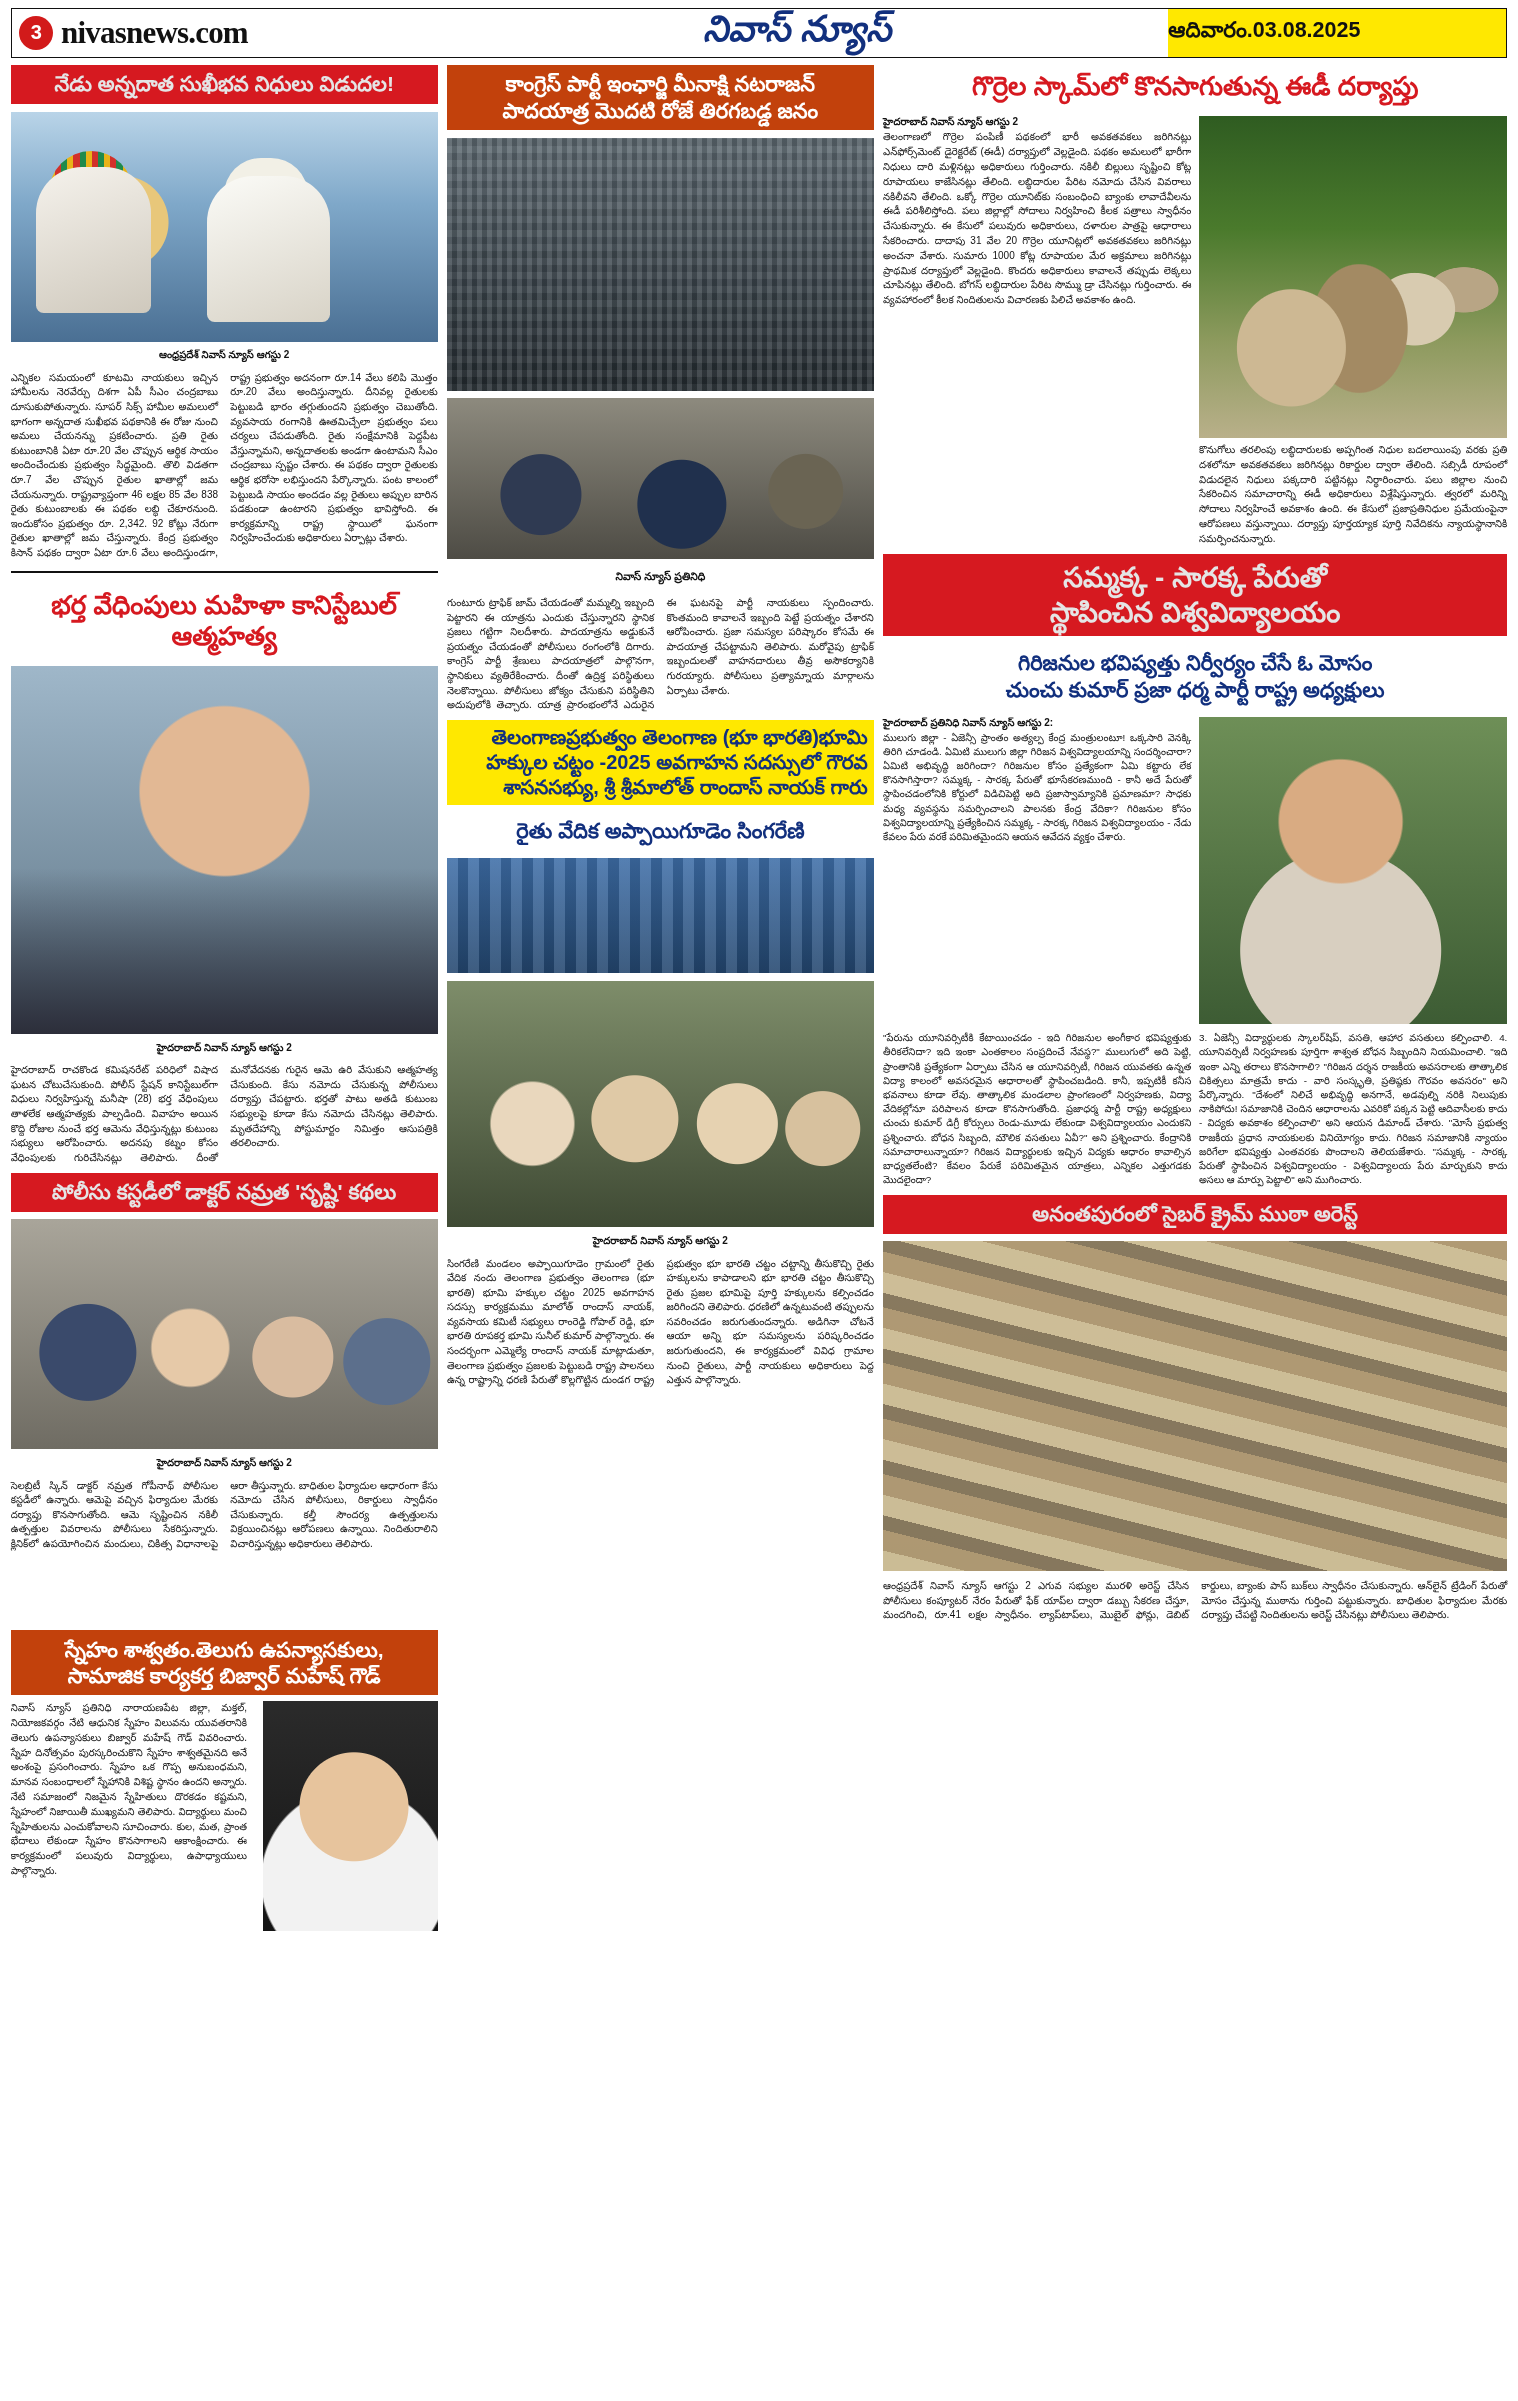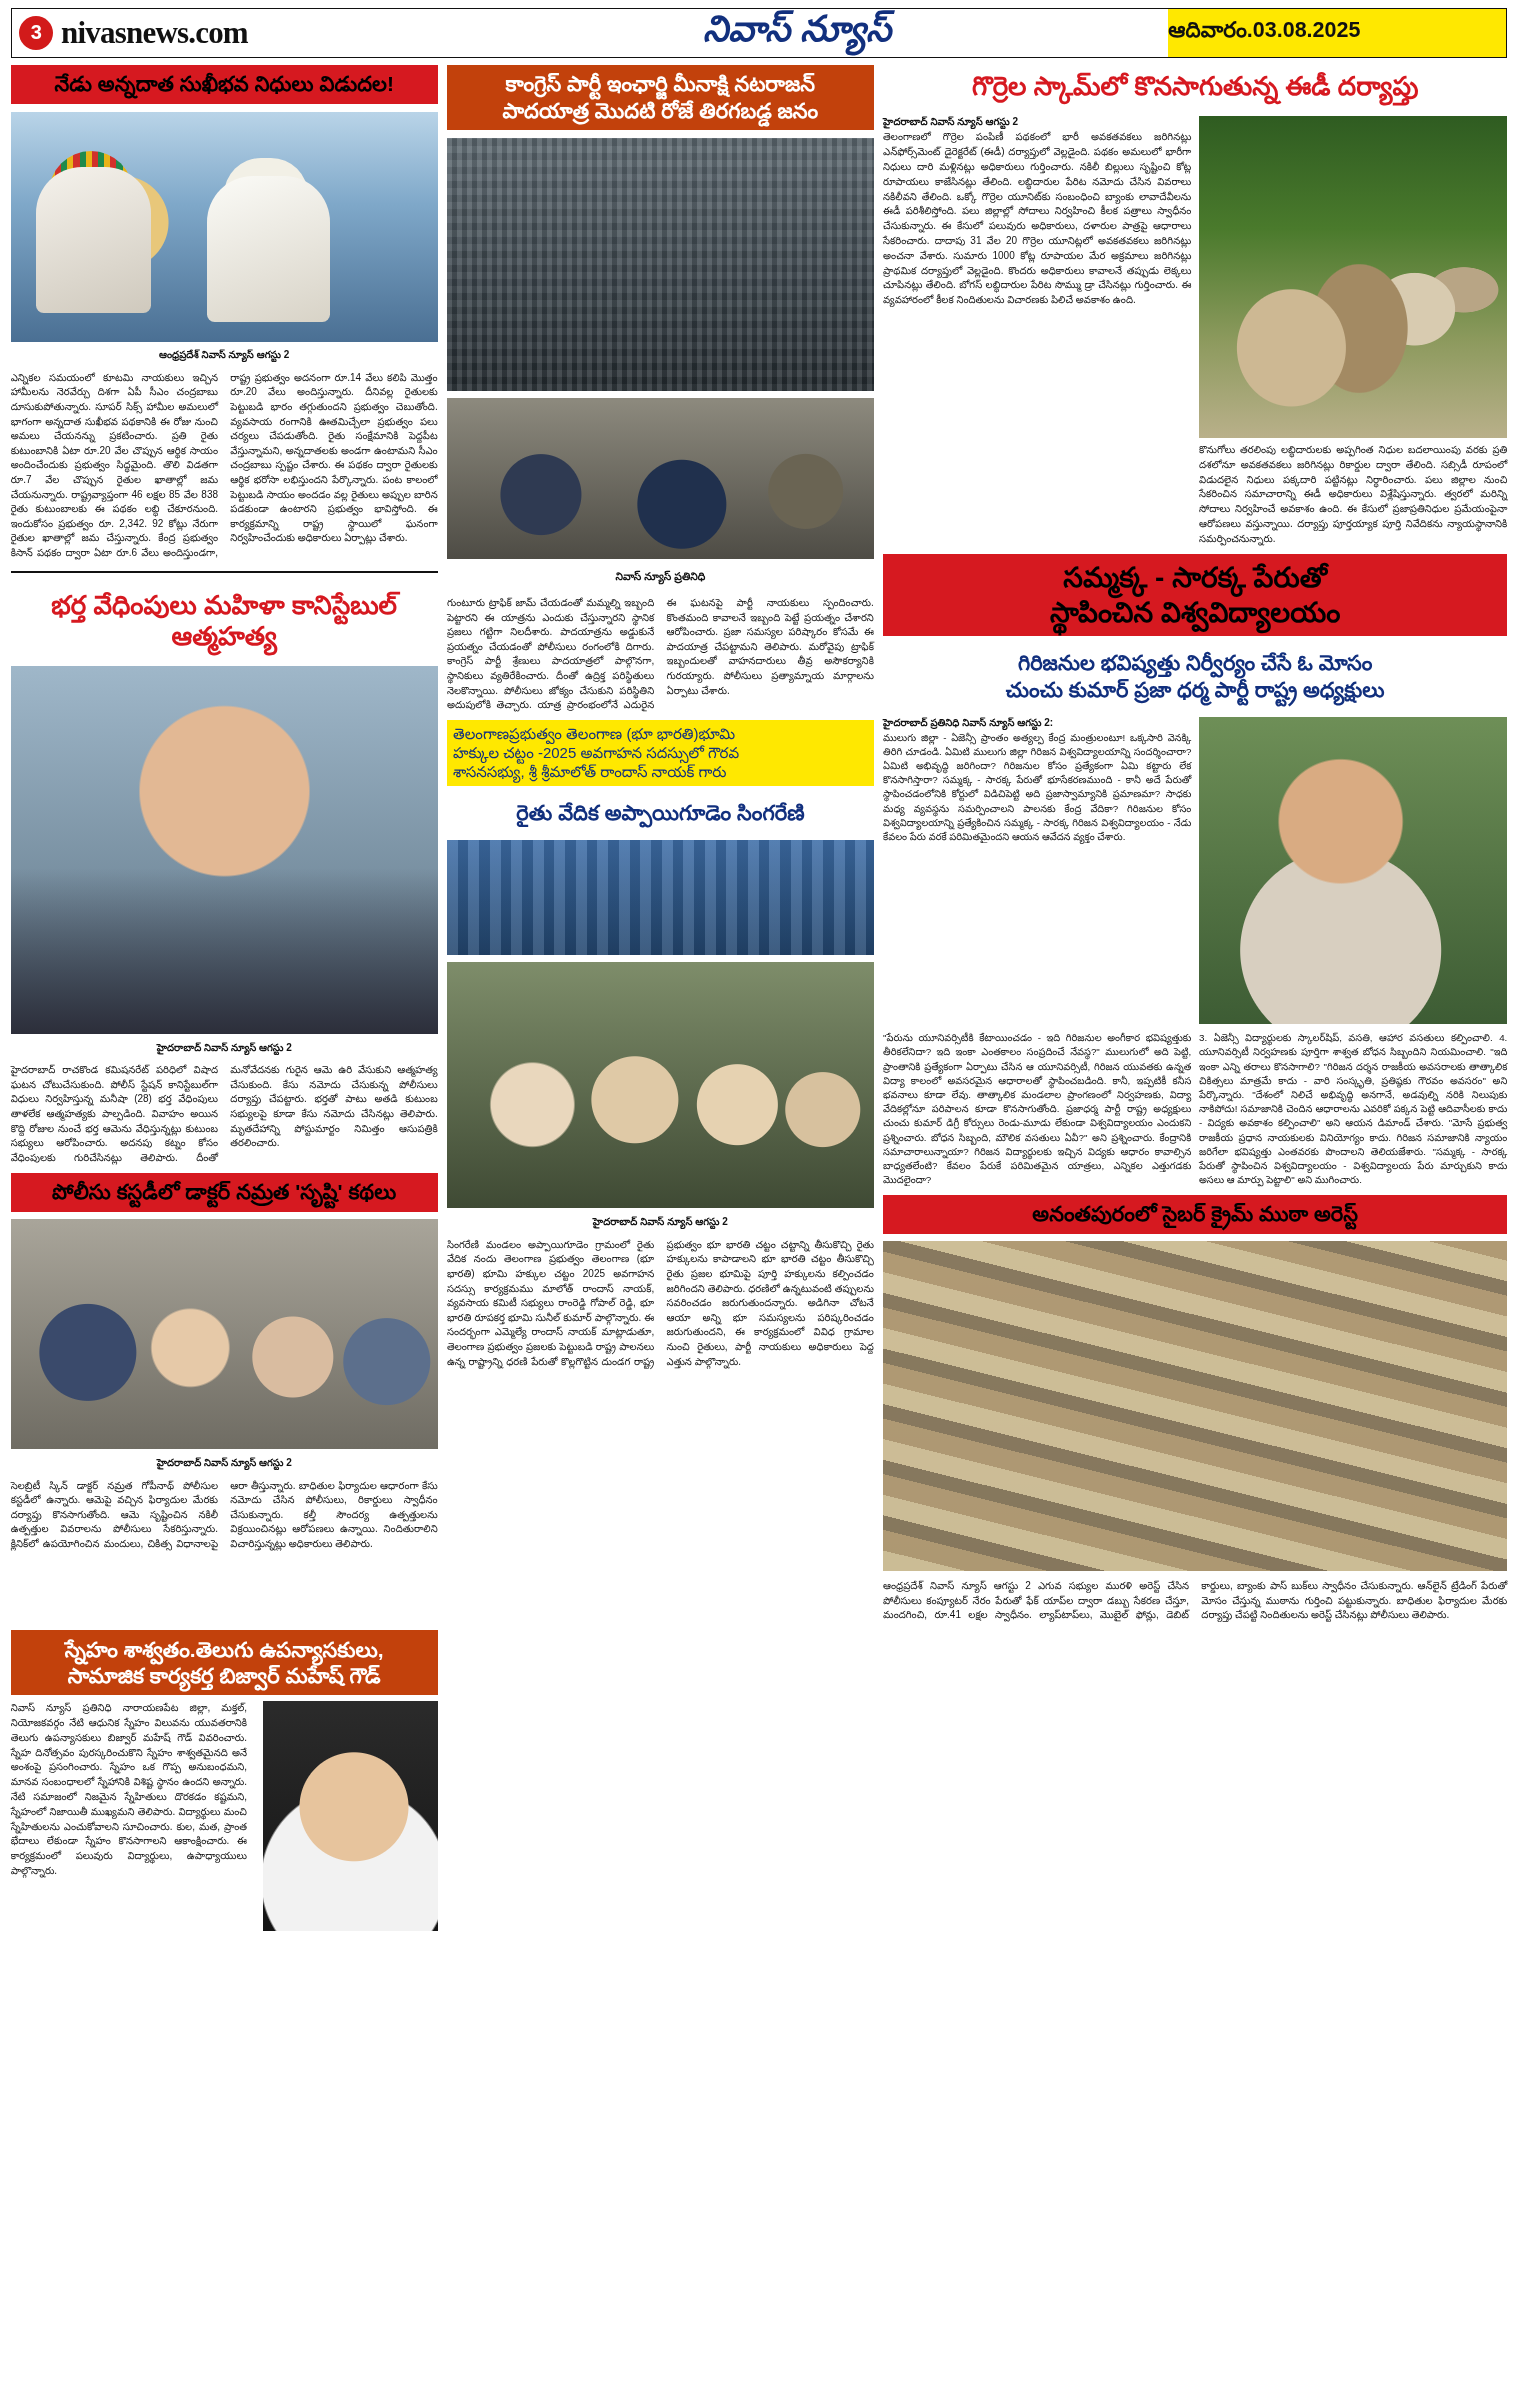--- a/index.html
+++ b/index.html
@@ -18,25 +18,25 @@
 
   
   .cols{display:flex;gap:9.2px;margin-top:7.7px;}
   .col{display:flex;flex-direction:column;gap:7.7px;}
   .col-a{flex:0 0 427px;}
   .col-b{flex:0 0 427px;}
   .col-c{flex:1;}
 
   
   .hl{padding:6.1px 7.7px;font-weight:bold;text-align:center;line-height:1.25;}
-  .hl-red{background:#d61920;color:#000000;font-size:21px;}
+  .hl-red{background:#d61920;color:#e5e5e5;font-size:21px;}
   .hl-blue{background:#c2410c;color:#fff;font-size:21px;}
   .hl-white-red{color:#d61920;font-size:26px;text-align:center;font-weight:bold;line-height:1.2;}
   .hl-white-blue{color:#12307e;font-size:21px;text-align:center;font-weight:bold;line-height:1.25;}
-  .hl-yellowbar{background:#ffe800;color:#12307e;font-size:15px;font-weight:normal;text-align:left;padding:4.6px 6.1px;line-height:1.25;}
+  .hl-yellowbar{background:#ffe800;color:#12307e;font-size:20px;font-weight:bold;text-align:right;padding:4.6px 6.1px;line-height:1.25;}
 
   
   .photo{width:100%;display:block;position:relative;overflow:hidden;background:#888;}
 
   
   .img-naidu{height:230px;background:
      radial-gradient(circle at 26% 48%, #e8c77a 0 46px, rgba(0,0,0,0) 47px),
      radial-gradient(circle at 62% 52%, #dcbb8e 0 44px, rgba(0,0,0,0) 45px),
      linear-gradient(180deg,#b9d4e8 0%,#7fa8c9 40%,#4a6f93 100%);}
   .img-naidu .figA{position:absolute;left:6%;top:24%;width:115px;height:146px;background:linear-gradient(160deg,#f5f2ec,#cfc9bd);border-radius:46px 46px 7.7px 7.7px;}

